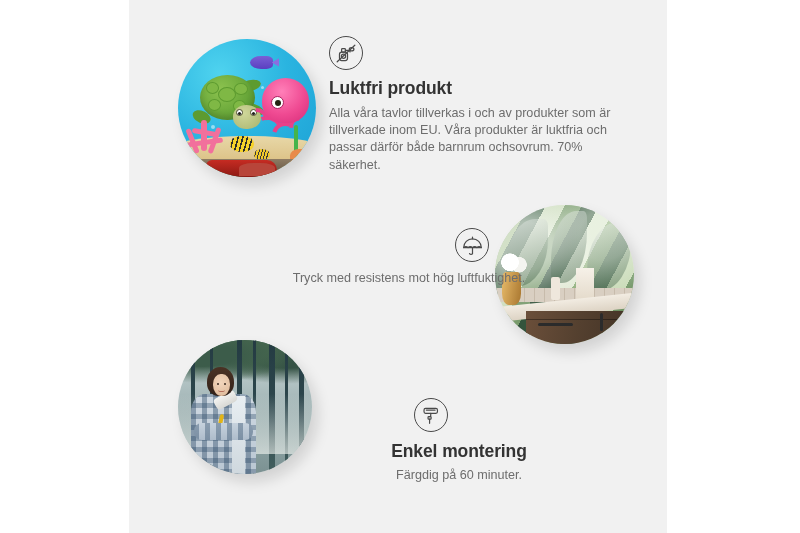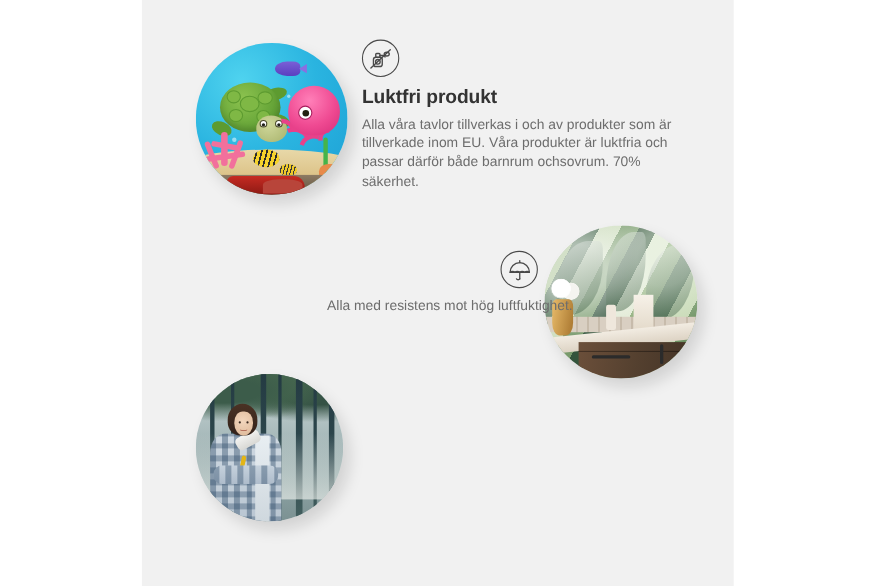--- a/index.html
+++ b/index.html
@@ -439,18 +439,31 @@
     <div class="feature" id="feature-water">
       <div class="f-icon">
         <svg width="23" height="23" viewBox="0 0 24 24" fill="none" stroke="#4a4a4a" stroke-width="1.25" stroke-linecap="round" stroke-linejoin="round">
           <path d="M2.8 14.2 a9.2 9.2 0 0 1 18.4 0 z"></path>
           <path d="M2.8 14.2 a3.1 3.1 0 0 1 4.6 0 a3.1 3.1 0 0 1 4.6 0 a3.1 3.1 0 0 1 4.6 0 a3.1 3.1 0 0 1 4.6 0"></path>
           <line x1="12" y1="14.2" x2="12" y2="20.4"></line>
           <path d="M12 20.4 a1.9 1.9 0 0 1-3.1 0"></path>
           <line x1="12" y1="3.2" x2="12" y2="5"></line>
         </svg>
       </div>
-      <div class="f-desc">Alla med resistens mot hög luftfuktighet.</div>
-    </div>
-
+      <div class="f-desc">Tryck med resistens mot hög luftfuktighet.</div>
+    </div>
+
+    <div class="feature" id="feature-mount">
+      <div class="f-icon">
+        <svg width="23" height="23" viewBox="0 0 24 24" fill="none" stroke="#4a4a4a" stroke-width="1.25" stroke-linecap="round" stroke-linejoin="round">
+          <rect x="4.2" y="4.6" width="14" height="5.2" rx="1.6"></rect>
+          <line x1="6.6" y1="6.3" x2="15.8" y2="6.3"></line>
+          <path d="M11.2 9.8 v2.1 a1.3 1.3 0 0 1-1.3 1.3 h-0.2"></path>
+          <rect x="8.4" y="13.2" width="3.2" height="2.6" rx="0.7"></rect>
+          <line x1="10" y1="15.8" x2="10" y2="20.2"></line>
+        </svg>
+      </div>
+      <div class="f-title">Enkel montering</div>
+      <div class="f-desc">Färgdig på 60 minuter.</div>
+    </div>
 
   </div>
 </div>
 
 </body></html>

